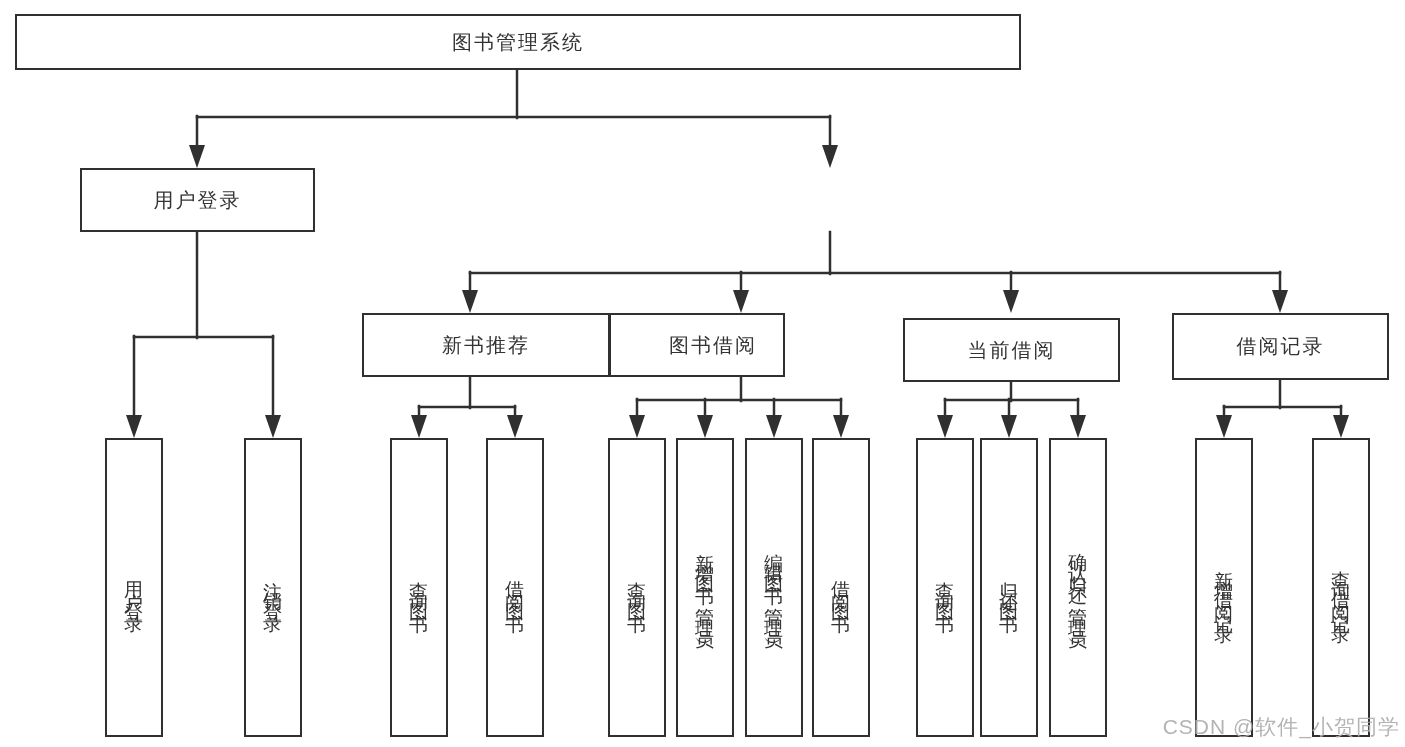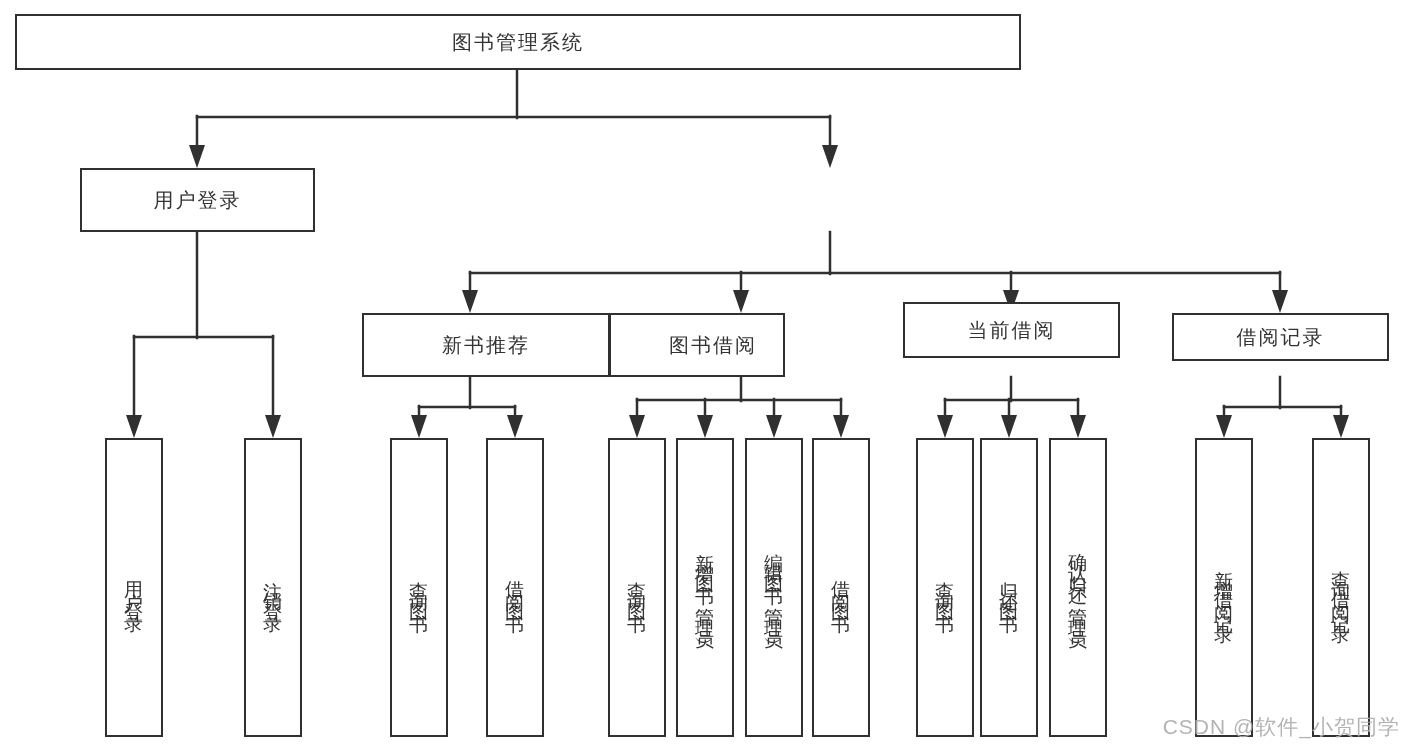--- a/index.html
+++ b/index.html
@@ -29,22 +29,22 @@
     letter-spacing:11px;
     line-height:1;
     white-space:nowrap;
   }
   
   #root      {left:15px;  top:14px;  width:1006px; height:56px;}
   #n-login   {left:80px;  top:168px; width:235px;  height:64px;}
   #n-mgmt    {left:711px; top:168px; width:236px;  height:64px;}
   #n-newbook {left:362px; top:313px; width:248px;  height:64px;}
   #n-borrow  {left:609px; top:313px; width:176px;  height:64px;padding-left:32px;}
-  #n-current {left:903px; top:302px; width:217px;  height:56px;text-align:center;}
-  #n-records {left:1172px;top:313px; width:217px;  height:48px;}
+  #n-current {left:903px; top:318px; width:217px;  height:64px;text-align:center;}
+  #n-records {left:1172px;top:313px; width:217px;  height:67px;}
   .leaf{top:438px;height:299px;width:58px;}
   #l1 {left:105px;}  #l2 {left:244px;}
   #l3 {left:390px;}  #l4 {left:486px;}
   #l5 {left:608px;}  #l6 {left:676px;}
   #l7 {left:745px;}  #l8 {left:812px;}
   #l9 {left:916px;}  #l10{left:980px;}
   #l11{left:1049px;} #l12{left:1195px;}
   #l13{left:1312px;}
   #watermark{
     position:absolute;

